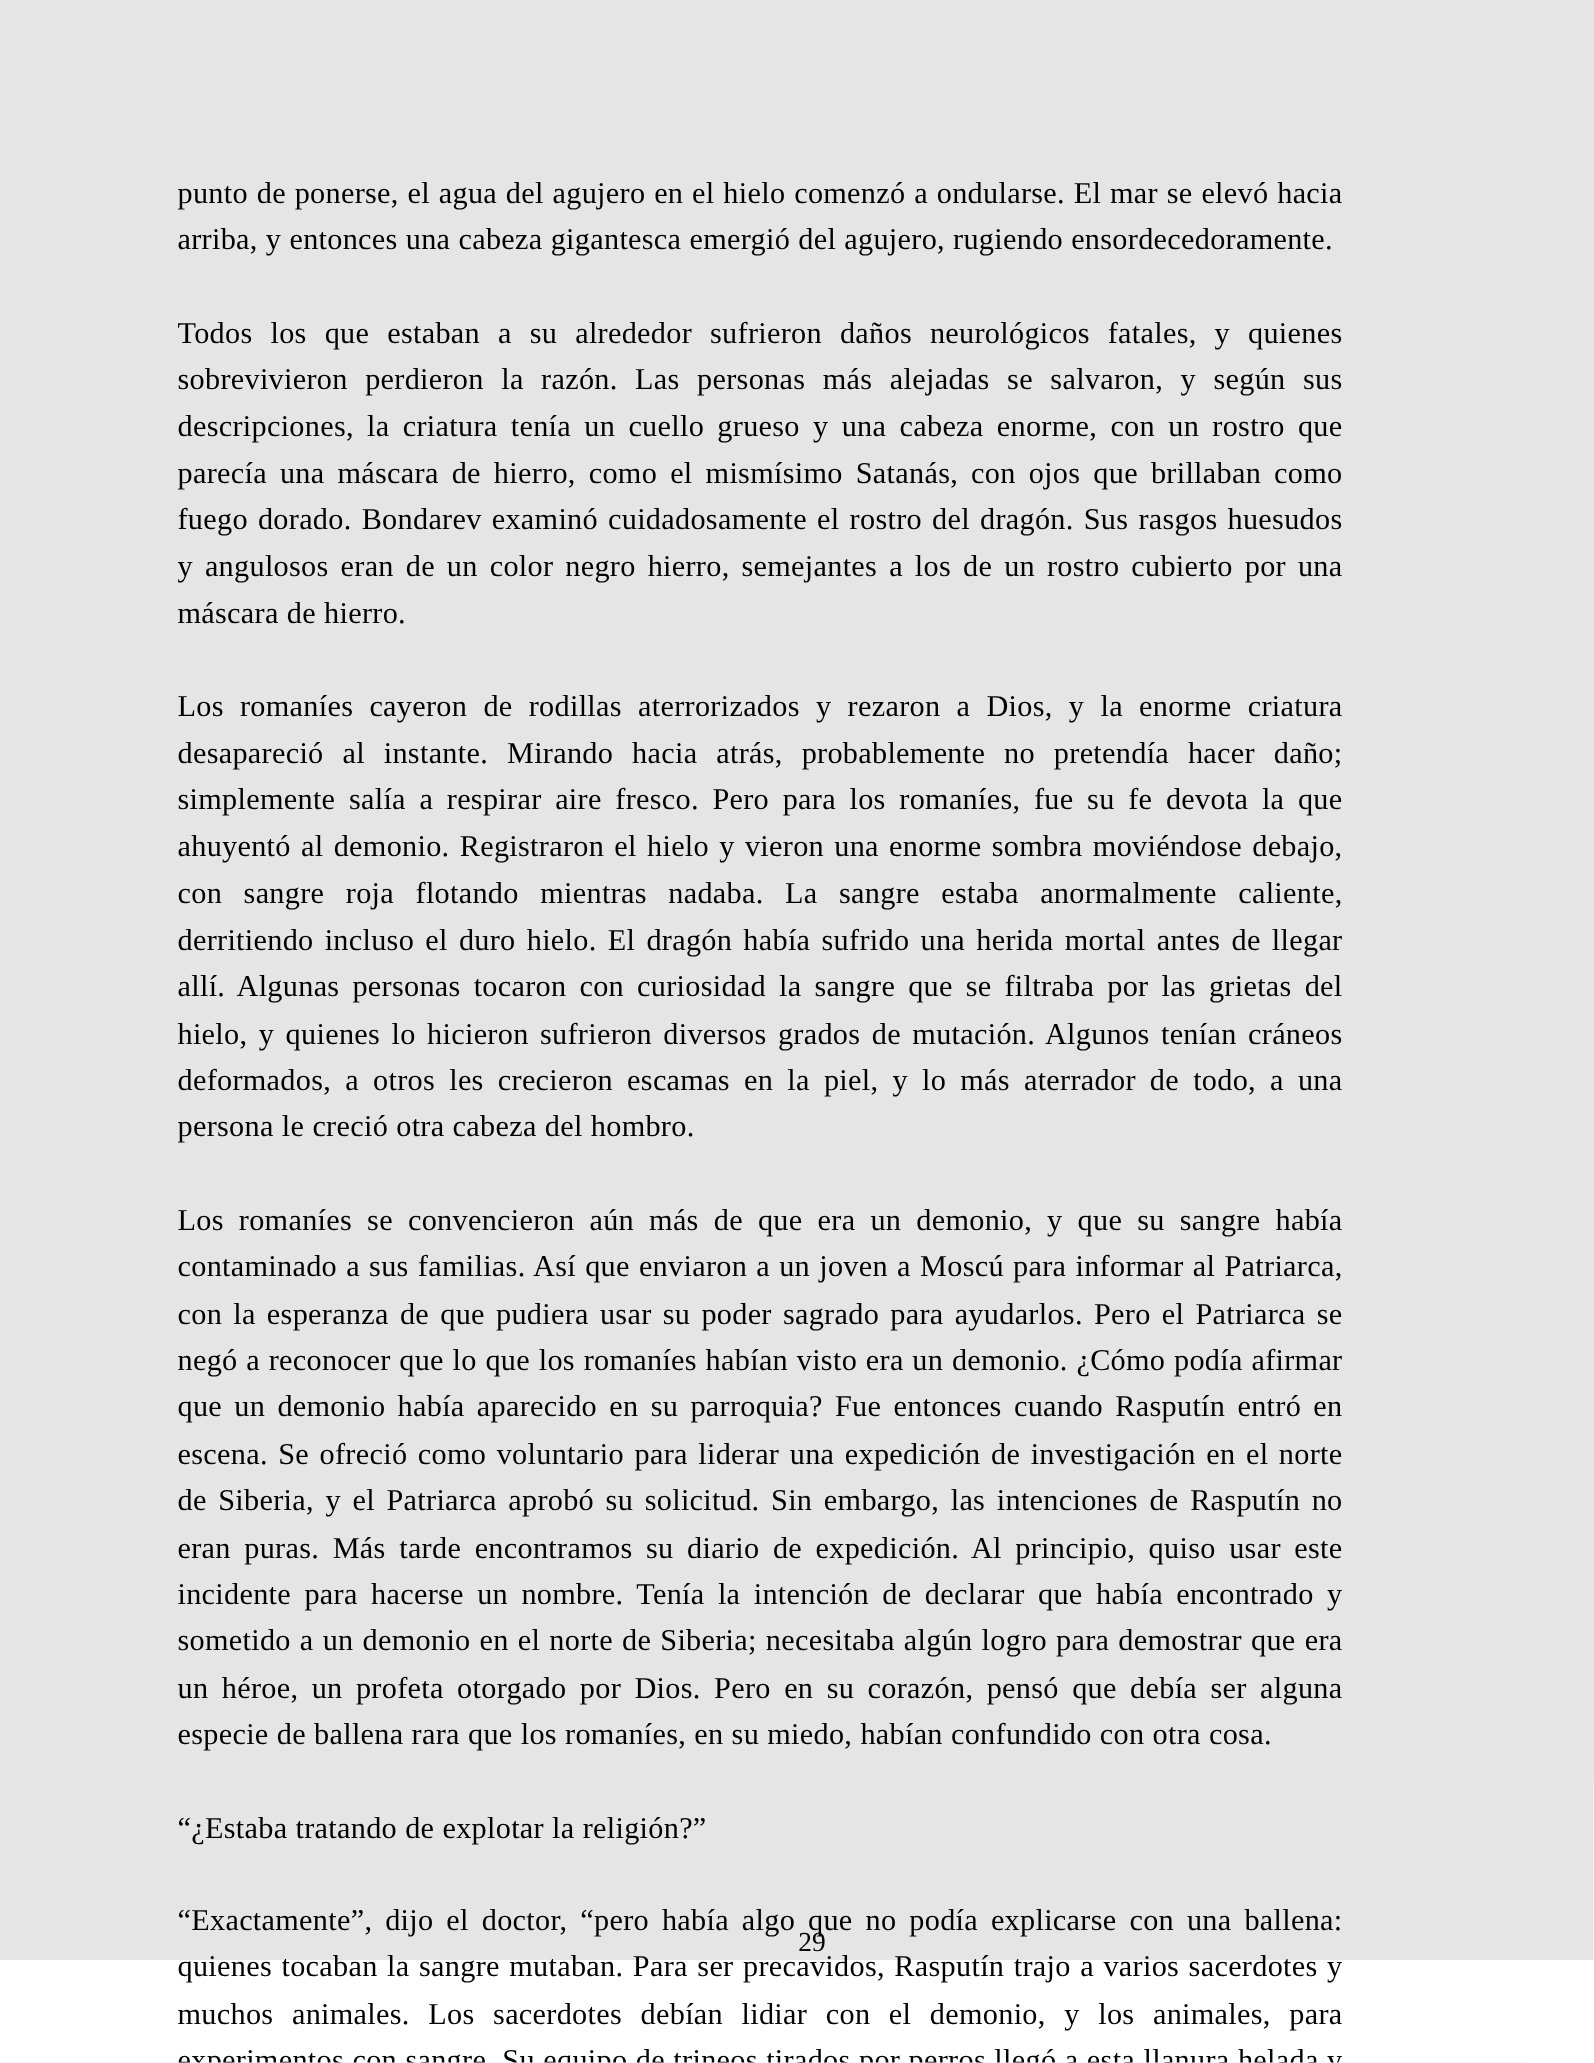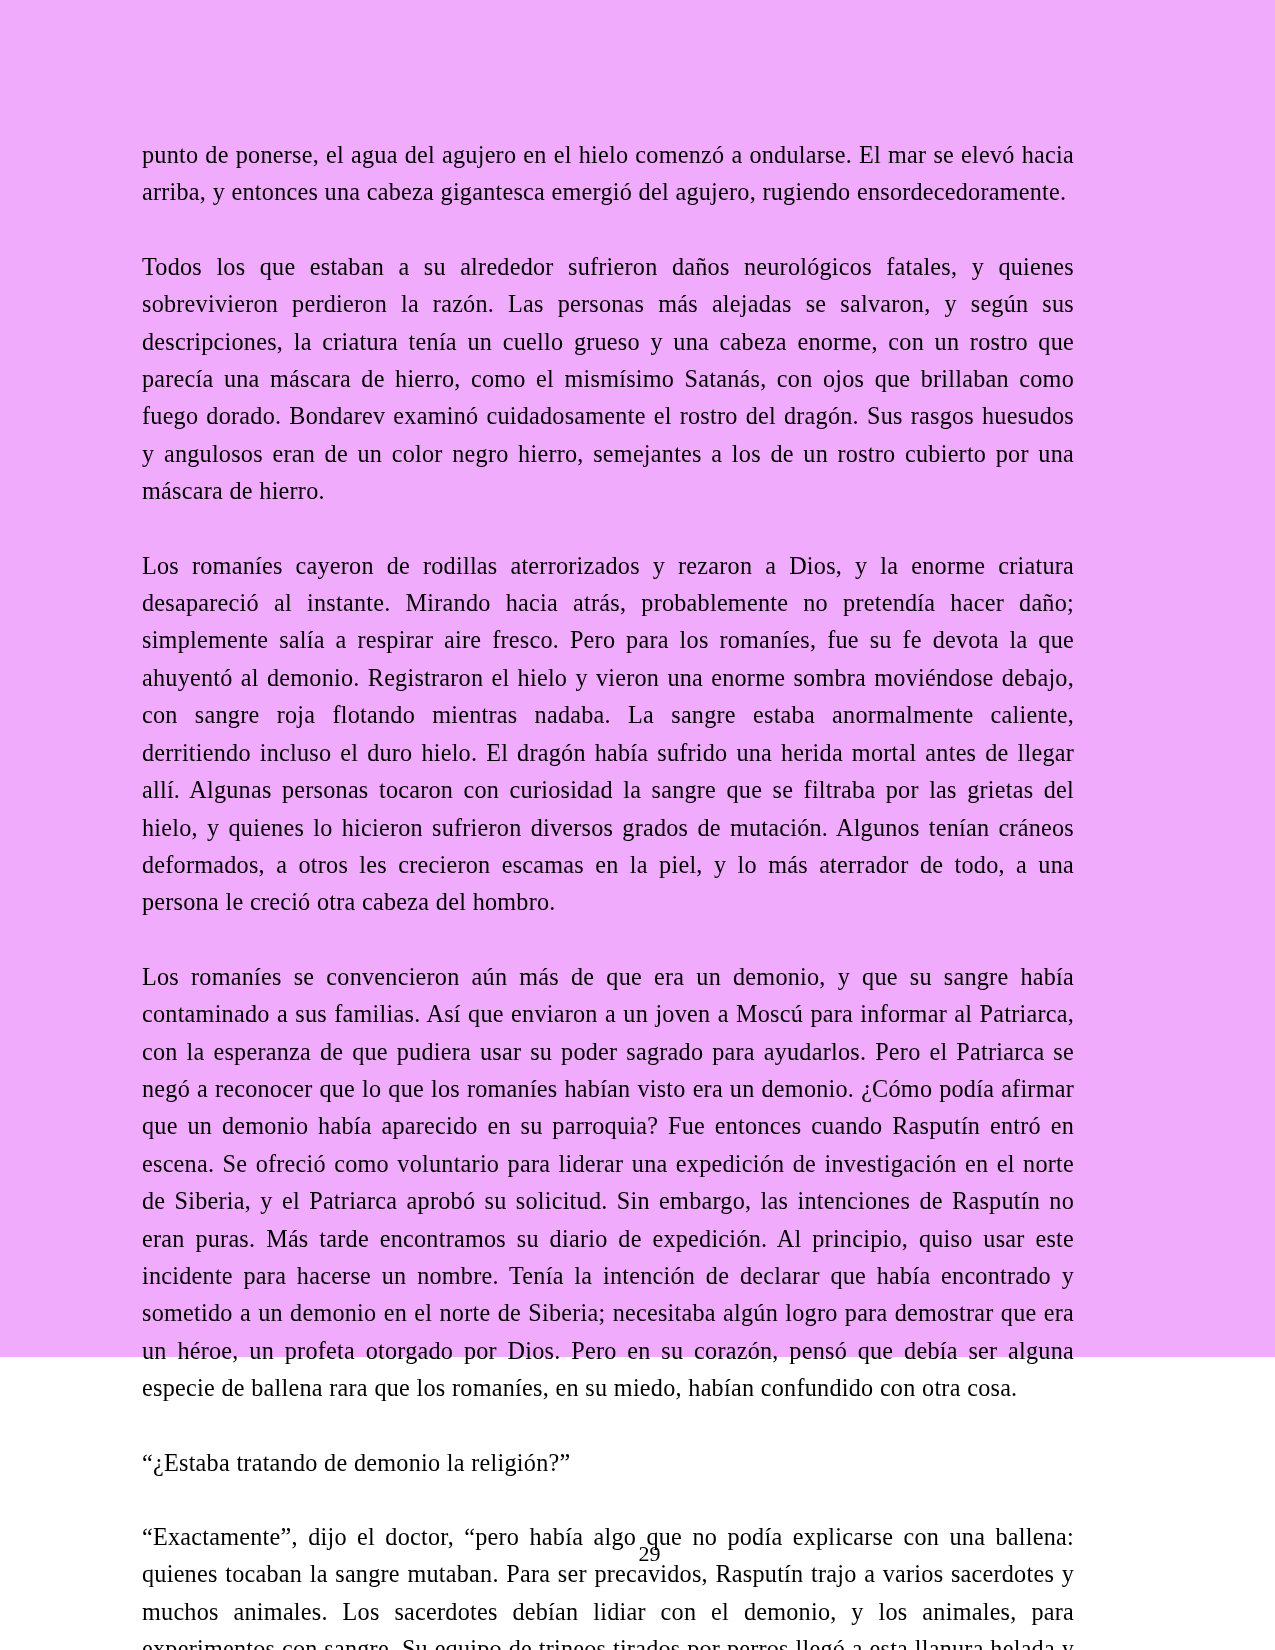--- a/index.html
+++ b/index.html
@@ -10,25 +10,25 @@
   body {
     width: 1275px;
     height: 1650px;
     font-family: "Liberation Serif", "DejaVu Serif", serif;
     color: #000000;
     position: relative;
     overflow: hidden;
   }
   .page {
     width: 1275px;
-    height: 1357px;
+    height: 1568px;
     box-sizing: border-box;
     padding: 0;
     position: relative;
-    background: #f0abfc;
+    background: #e5e5e5;
   }
   .content {
     position: absolute;
     left: 142px;
     top: 136px;
     width: 932px;
   }
   p.para {
     margin: 0;
     font-size: 24.2px;
@@ -59,17 +59,17 @@
 </style>
 </head>
 <body>
 
 <div class="page">
   <div class="content">
     <p class="para tight">punto de ponerse, el agua del agujero en el hielo comenzó a ondularse. El mar se elevó hacia arriba, y entonces una cabeza gigantesca emergió del agujero, rugiendo ensordecedoramente.</p>
     <p class="para tight">Todos los que estaban a su alrededor sufrieron daños neurológicos fatales, y quienes sobrevivieron perdieron la razón. Las personas más alejadas se salvaron, y según sus descripciones, la criatura tenía un cuello grueso y una cabeza enorme, con un rostro que parecía una máscara de hierro, como el mismísimo Satanás, con ojos que brillaban como fuego dorado. Bondarev examinó cuidadosamente el rostro del dragón. Sus rasgos huesudos y angulosos eran de un color negro hierro, semejantes a los de un rostro cubierto por una máscara de hierro.</p>
     <p class="para">Los romaníes cayeron de rodillas aterrorizados y rezaron a Dios, y la enorme criatura desapareció al instante. Mirando hacia atrás, probablemente no pretendía hacer daño; simplemente salía a respirar aire fresco. Pero para los romaníes, fue su fe devota la que ahuyentó al demonio. Registraron el hielo y vieron una enorme sombra moviéndose debajo, con sangre roja flotando mientras nadaba. La sangre estaba anormalmente caliente, derritiendo incluso el duro hielo. El dragón había sufrido una herida mortal antes de llegar allí. Algunas personas tocaron con curiosidad la sangre que se filtraba por las grietas del hielo, y quienes lo hicieron sufrieron diversos grados de mutación. Algunos tenían cráneos deformados, a otros les crecieron escamas en la piel, y lo más aterrador de todo, a una persona le creció otra cabeza del hombro.</p>
     <p class="para">Los romaníes se convencieron aún más de que era un demonio, y que su sangre había contaminado a sus familias. Así que enviaron a un joven a Moscú para informar al Patriarca, con la esperanza de que pudiera usar su poder sagrado para ayudarlos. Pero el Patriarca se negó a reconocer que lo que los romaníes habían visto era un demonio. ¿Cómo podía afirmar que un demonio había aparecido en su parroquia? Fue entonces cuando Rasputín entró en escena. Se ofreció como voluntario para liderar una expedición de investigación en el norte de Siberia, y el Patriarca aprobó su solicitud. Sin embargo, las intenciones de Rasputín no eran puras. Más tarde encontramos su diario de expedición. Al principio, quiso usar este incidente para hacerse un nombre. Tenía la intención de declarar que había encontrado y sometido a un demonio en el norte de Siberia; necesitaba algún logro para demostrar que era un héroe, un profeta otorgado por Dios. Pero en su corazón, pensó que debía ser alguna especie de ballena rara que los romaníes, en su miedo, habían confundido con otra cosa.</p>
-    <p class="para">“¿Estaba tratando de demonio la religión?”</p>
+    <p class="para">“¿Estaba tratando de explotar la religión?”</p>
     <p class="para">“Exactamente”, dijo el doctor, “pero había algo que no podía explicarse con una ballena: quienes tocaban la sangre mutaban. Para ser precavidos, Rasputín trajo a varios sacerdotes y muchos animales. Los sacerdotes debían lidiar con el demonio, y los animales, para experimentos con sangre. Su equipo de trineos tirados por perros llegó a esta llanura helada y encontró una enorme</p>
   </div>
   <div class="footer">29</div>
 </div>
 
 </body></html>

